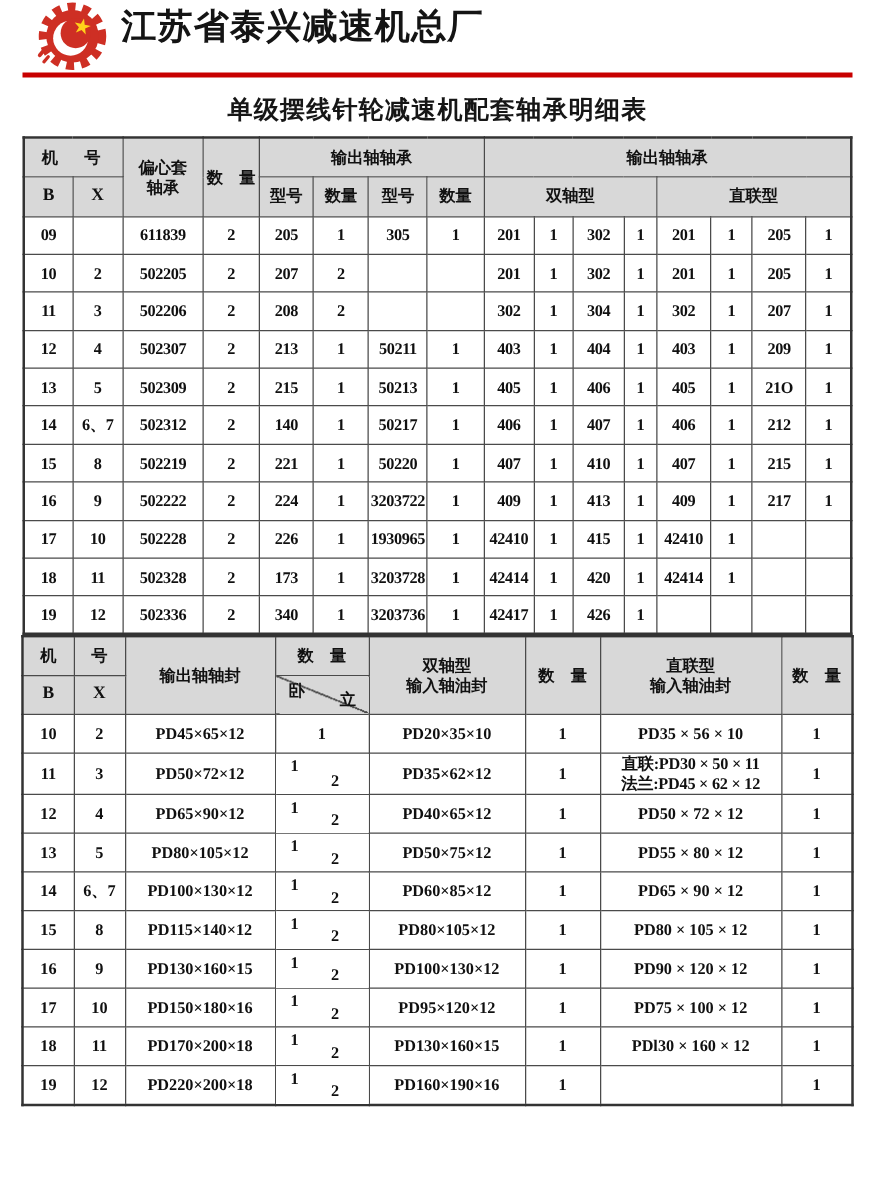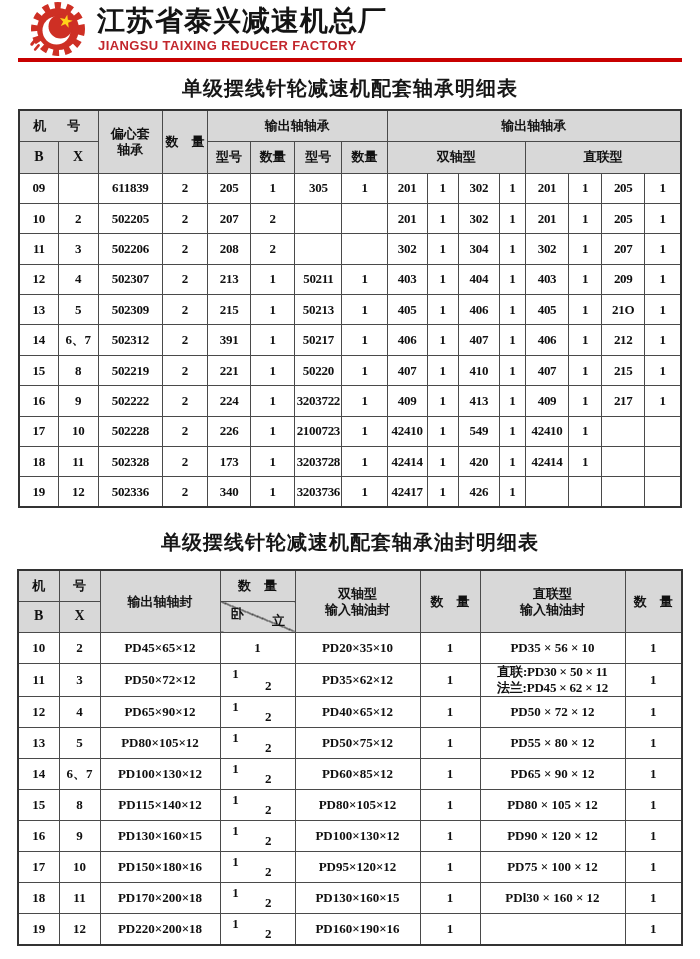--- a/index.html
+++ b/index.html
@@ -62,21 +62,20 @@
         <circle cx="31" cy="28" r="23" fill="none" stroke="#ce2f24" stroke-width="8" stroke-dasharray="6.2 5.4"></circle>
         <circle cx="31" cy="28" r="21" fill="#ce2f24"></circle>
         <circle cx="29.5" cy="29.5" r="14" fill="#ffffff"></circle>
         <circle cx="33.5" cy="25.5" r="12" fill="#ce2f24"></circle>
         <rect x="2" y="40" width="9" height="3" rx="1.5" fill="#ce2f24" transform="rotate(-50 6 41)"></rect>
         <rect x="6" y="46" width="8" height="2.6" rx="1.3" fill="#ce2f24" transform="rotate(-50 9 47)"></rect>
         <text x="39" y="26" font-size="17" fill="#ffd21a" text-anchor="middle" font-family="DejaVu Sans, sans-serif" transform="rotate(12 39 20)">★</text>
       </svg>
     </div>
     <div class="company-cn">江苏省泰兴减速机总厂</div>
-    <div class="company-en">JIANGSU TAIXING REDUCER FACTORY</div>
   </div>
   <div class="red-line"></div>
 
   <h2 class="tbl-title title1">单级摆线针轮减速机配套轴承明细表</h2>
 
   <table class="t1">
     <colgroup>
       <col style="width:39px">
         <col style="width:40px">
         <col style="width:64px">
@@ -202,21 +201,21 @@
           <td class="num">405</td>
           <td class="num">1</td>
           <td class="num">21O</td>
           <td class="num">1</td>
         </tr>
         <tr>
           <td class="num">14</td>
           <td class="num">6、7</td>
           <td class="num">502312</td>
           <td class="num">2</td>
-          <td class="num">391</td>
+          <td class="num">140</td>
           <td class="num">1</td>
           <td class="num">50217</td>
           <td class="num">1</td>
           <td class="num">406</td>
           <td class="num">1</td>
           <td class="num">407</td>
           <td class="num">1</td>
           <td class="num">406</td>
           <td class="num">1</td>
           <td class="num">212</td>
@@ -258,25 +257,25 @@
           <td class="num">217</td>
           <td class="num">1</td>
         </tr>
         <tr>
           <td class="num">17</td>
           <td class="num">10</td>
           <td class="num">502228</td>
           <td class="num">2</td>
           <td class="num">226</td>
           <td class="num">1</td>
-          <td class="num">2100723</td>
+          <td class="num">1930965</td>
           <td class="num">1</td>
           <td class="num">42410</td>
           <td class="num">1</td>
-          <td class="num">549</td>
+          <td class="num">415</td>
           <td class="num">1</td>
           <td class="num">42410</td>
           <td class="num">1</td>
           <td class="num"></td>
           <td class="num"></td>
         </tr>
         <tr>
           <td class="num">18</td>
           <td class="num">11</td>
           <td class="num">502328</td>
@@ -308,21 +307,20 @@
           <td class="num">426</td>
           <td class="num">1</td>
           <td class="num"></td>
           <td class="num"></td>
           <td class="num"></td>
           <td class="num"></td>
         </tr>
       </tbody>
   </table>
 
-  <h2 class="tbl-title title2">单级摆线针轮减速机配套轴承油封明细表</h2>
 
   <table class="t2">
     <colgroup>
       <col style="width:41px">
         <col style="width:41px">
         <col style="width:120px">
         <col style="width:75px">
       <col style="width:125px">
         <col style="width:60px">
         <col style="width:145px">

